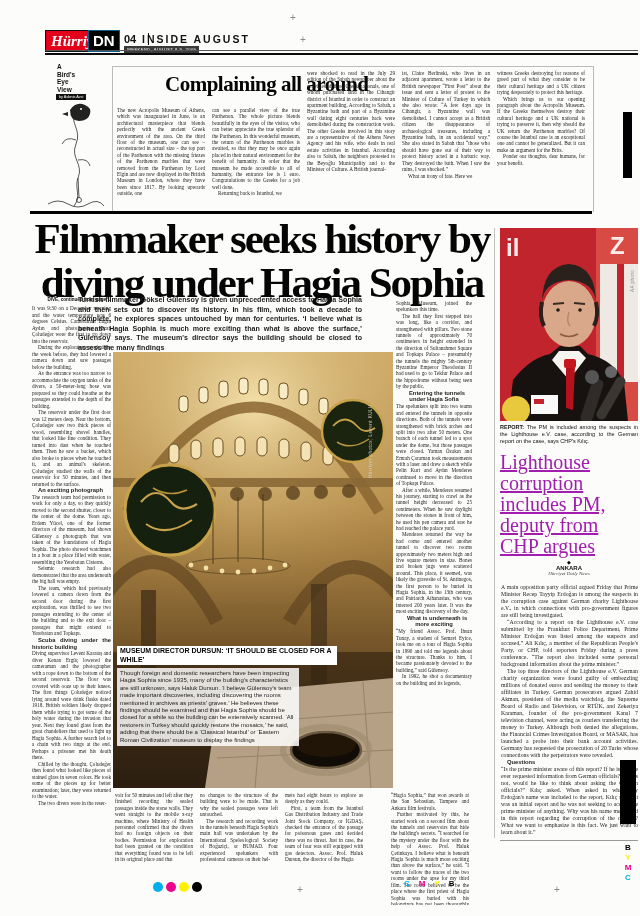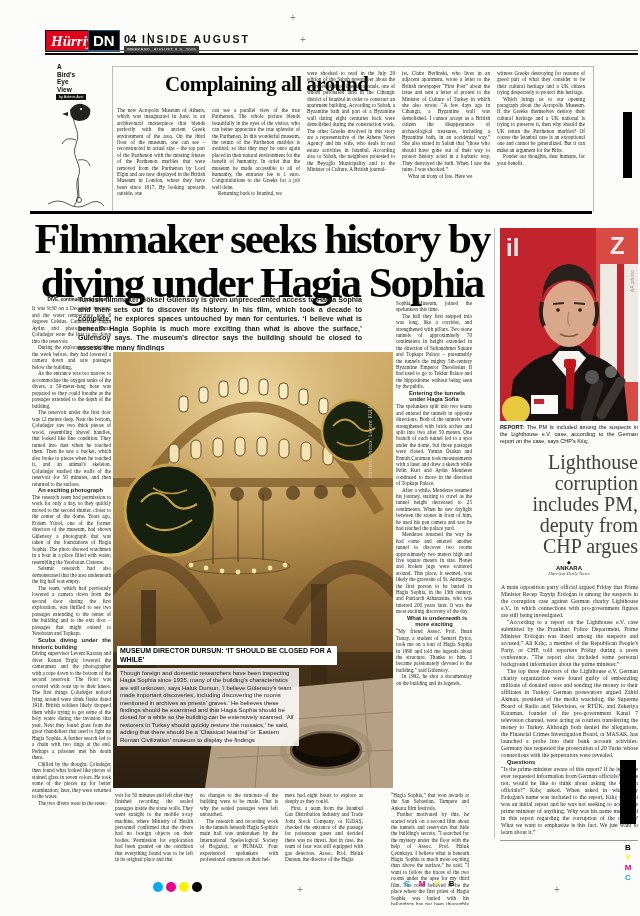--- a/index.html
+++ b/index.html
@@ -55,22 +55,22 @@
          font:4.5px "Liberation Sans",sans-serif;color:#cfcabd;letter-spacing:.5px;}
   
   .cap-title{position:absolute;left:117px;top:646px;width:214px;background:#fff;
              font:bold 7px/8.6px "Liberation Sans",sans-serif;padding:1px 3px;color:#050505;}
   .cap-body{position:absolute;left:117px;top:668px;width:176px;background:rgba(255,255,255,.85);
             font:6px/7.4px "Liberation Sans",sans-serif;padding:2px 3px;color:#222;text-align:left;}
   
   .vdiv{position:absolute;left:494px;top:228px;width:1px;height:610px;background:#c2c2bd;}
   .sb-caption{position:absolute;left:500px;top:424px;width:138px;
               font:5.5px/6.8px "Liberation Sans",sans-serif;color:#111;text-align:justify;}
-  .sb-head{position:absolute;left:500px;top:452px;width:138px;text-align:right;
-           font:20px/21px "Liberation Serif",serif;color:#404040;}
+  .sb-head{position:absolute;left:500px;top:452px;width:138px;text-align:left;
+           font:20px/21px "Liberation Serif",serif;color:#a21caf;text-decoration:underline;}
   .sb-byline{position:absolute;left:500px;top:560px;width:138px;text-align:center;}
   .sb-byline .orn{font-size:5px;color:#000;display:block;line-height:5px;}
   .sb-byline .city{font:bold 6px "Liberation Sans",sans-serif;display:block;}
   .sb-byline .agency{font:italic 5px "Liberation Serif",serif;color:#444;display:block;}
   .sb-body{position:absolute;left:501px;top:584px;width:137px;height:252px;overflow:hidden;
            font-size:5.8px;line-height:7px;text-align:justify;color:#1d1d1d;}
   .sb-body p{margin:0;text-indent:6px;}
   .sb-body p.ni{text-indent:0;}
   .sb-rule{position:absolute;left:500px;top:840px;width:138px;height:1px;background:#999;}
 </style>

